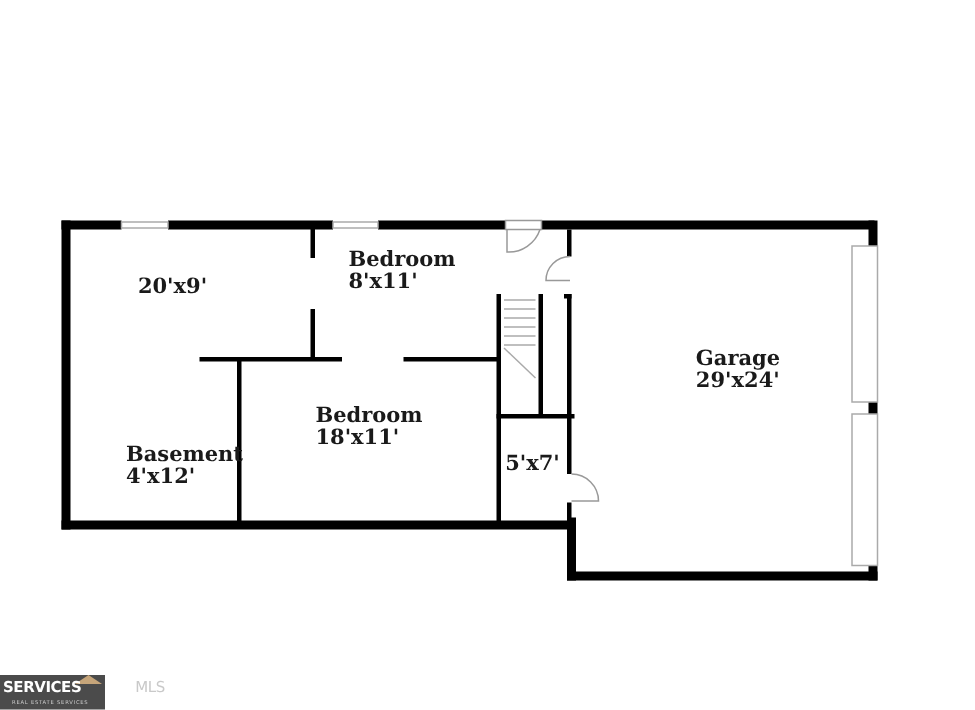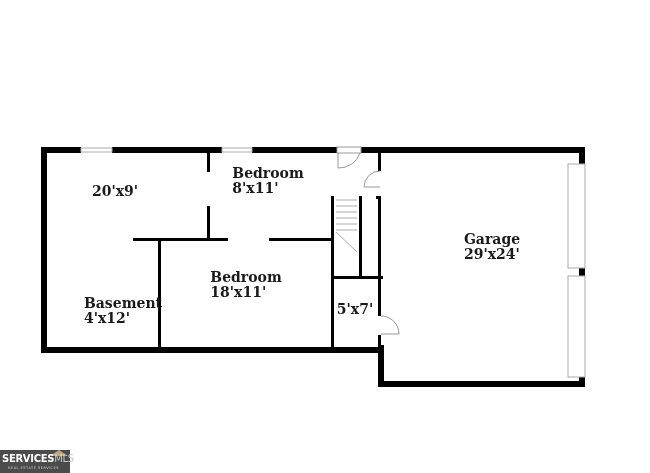--- a/index.html
+++ b/index.html
@@ -1,21 +1,21 @@
 <!DOCTYPE html>
 <html><head>
 <meta charset="utf-8">
 <style>
   html, body { margin:0; padding:0; background:#ffffff; }
   body { width:650px; height:473px; position:relative; overflow:hidden; font-family:"DejaVu Serif", serif; }
   #plan { position:absolute; left:0; top:0; }
   .room-label { position:absolute; text-align:left; font-family:"DejaVu Serif", serif; font-weight:bold; font-size:14px; line-height:15px; color:#1a1a1a; transform:translateX(-50%); white-space:nowrap; }
   .logo { position:absolute; left:0; top:450px; width:70px; height:23px; background:#4b4b4b; color:#fff; font-family:"DejaVu Sans", sans-serif; }
   .logo .t { position:absolute; left:2px; top:3px; font-size:10px; font-weight:bold; letter-spacing:-0.3px; }
-  .logo .t span.mls { color:#c9c9c9; font-weight:normal; }
+  .logo .t span.mls { color:#c9c9c9; font-weight:normal;padding-left:36px; }
   .logo .s { position:absolute; left:8px; top:16px; font-size:3.5px; letter-spacing:0.5px; color:#ccc; }
   .logo .peak { position:absolute; left:50px; top:0px; width:0; height:0; border-left:9px solid transparent; border-right:9px solid transparent; border-bottom:6px solid #c6a57a; }
 </style>
 </head>
 <body>
 
 <svg id="plan" width="650" height="473" viewBox="0 0 650 473">
 
   <g fill="#000">
 

